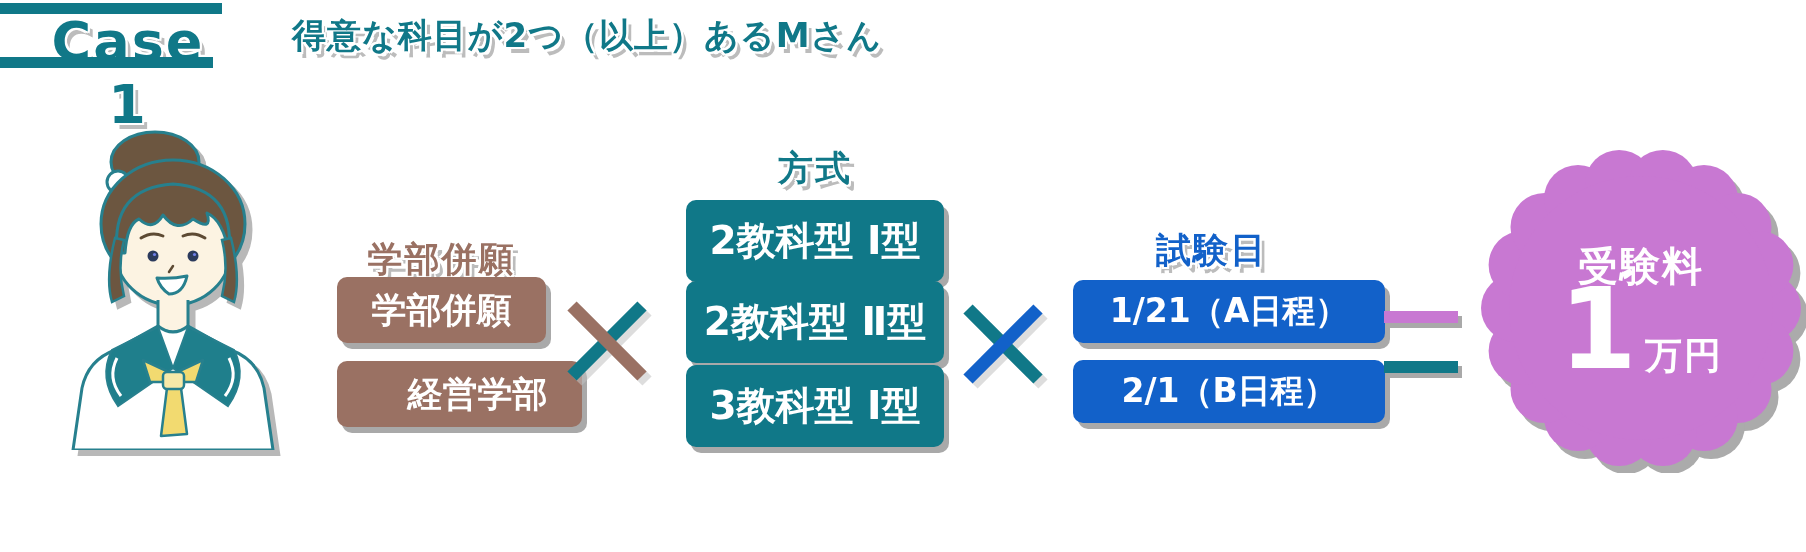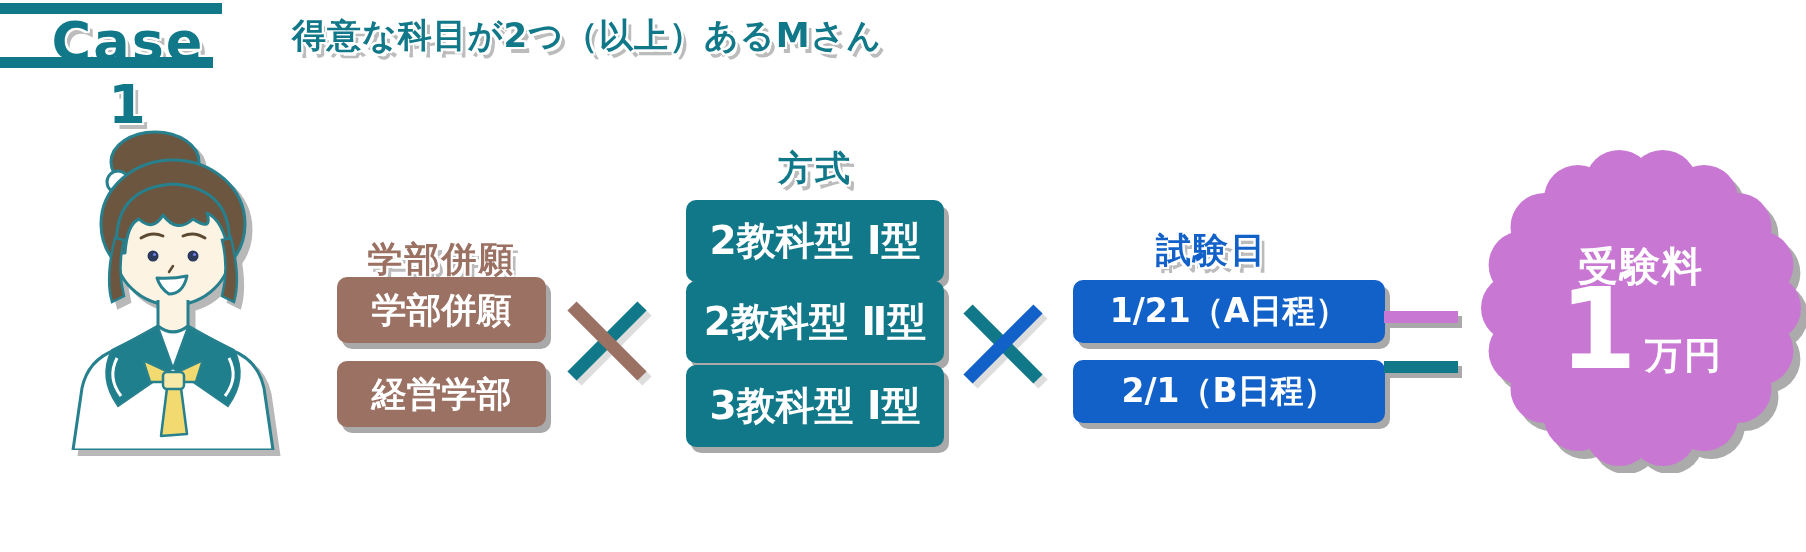--- a/index.html
+++ b/index.html
@@ -37,21 +37,21 @@
   .label-schedule{left:1073px;top:227px;width:277px;color:var(--blue);font-family:Liberation Serif, serif;}
   
   .box{
     position:absolute;display:flex;align-items:center;justify-content:center;
     border-radius:10px;color:#fff;font-weight:bold;
     box-shadow:5px 6px 0 var(--shadow);
   }
   .box.brown{background:var(--brown);left:337px;width:209px;height:66px;font-size:35px;}
   .box.teal{background:var(--teal);left:686px;width:258px;height:82px;font-size:39px;}
   .box.blue{background:var(--blue);left:1073px;width:312px;height:63px;font-size:33px;}
-  .f1{top:277px;} .f2{top:361px;}
+  .f1{top:277px;} .f2{top:361px;padding-left:36px;}
   .m1{top:200px;} .m2{top:281px;} .m3{top:365px;} .m4{top:443px;}
   .s1{top:280px;} .s2{top:360px;}
   
   .multiply-svg{position:absolute;width:94px;height:94px;}
   .x1{left:562px;top:293px;}
   .x2{left:958px;top:296px;}
   .equals{position:absolute;left:1384px;width:74px;height:12px;box-shadow:4px 5px 0 var(--shadow);}
   .equals.top{top:311px;background:var(--purple);}
   .equals.bottom{top:361px;background:var(--teal);}
   

